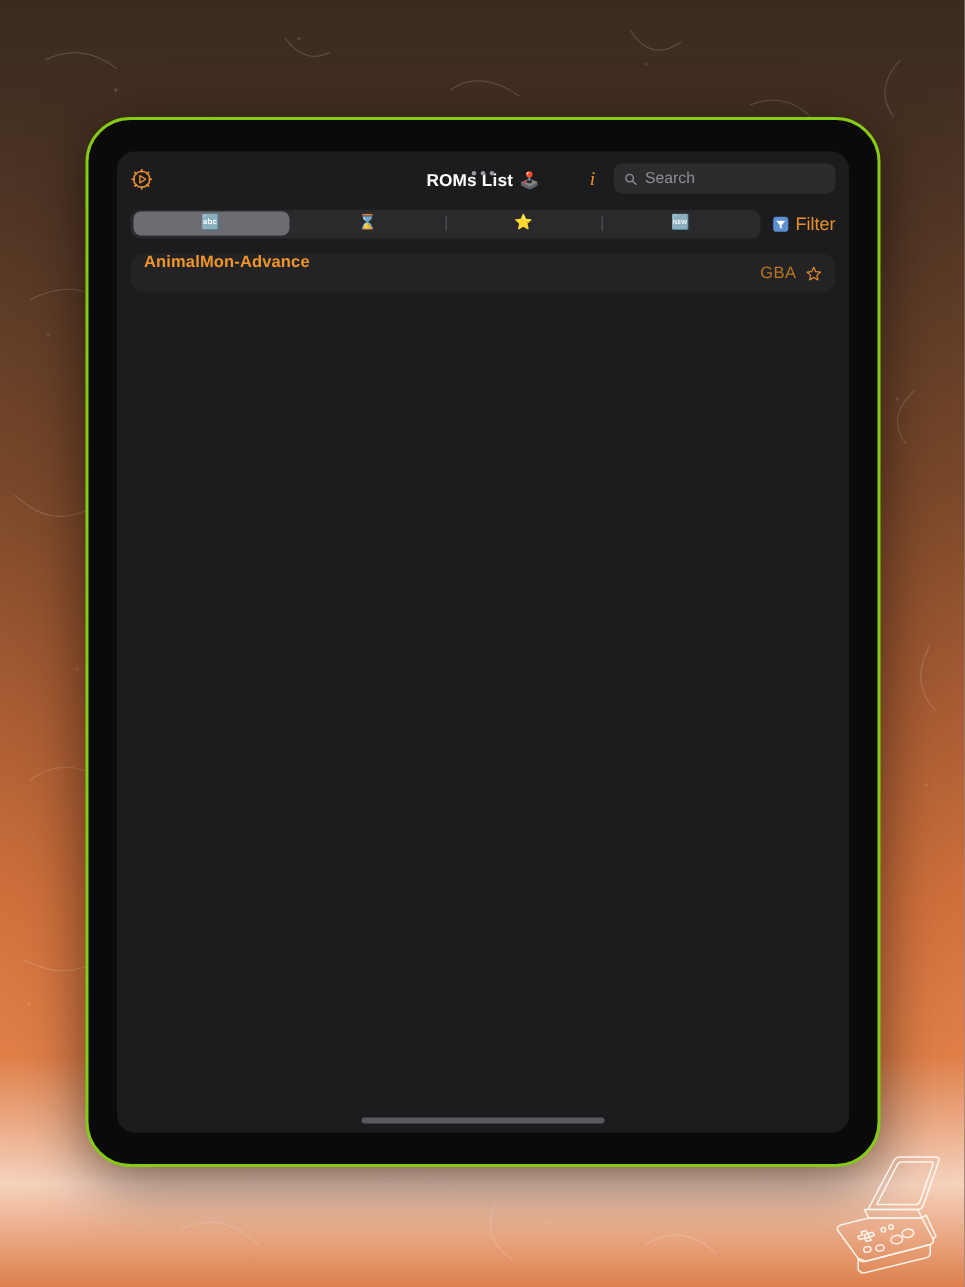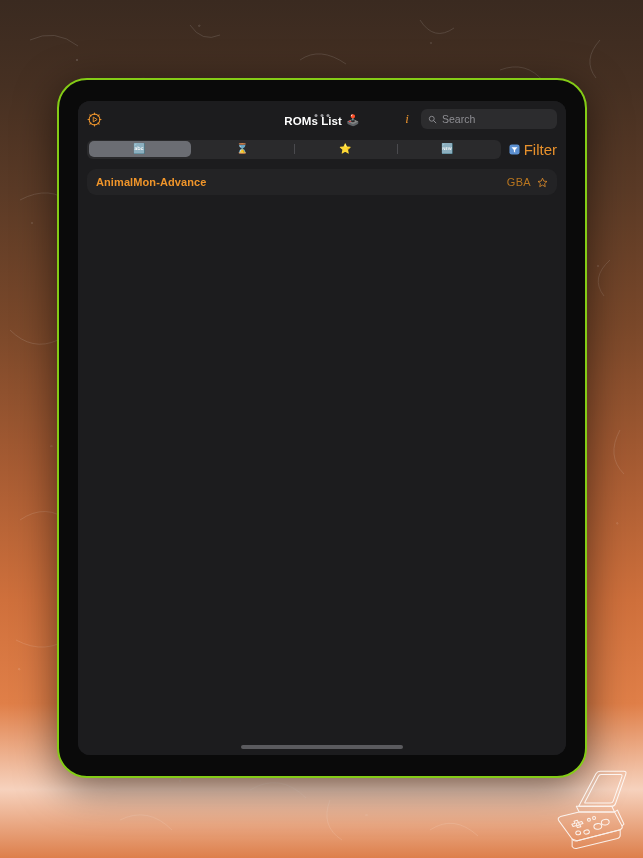--- a/index.html
+++ b/index.html
@@ -88,21 +88,21 @@
   .nav-right {
     margin-left: auto; display: flex; align-items: center; gap: 9px;
     z-index: 2;
   }
   .info-icon {
     color: #e8912c; font-size: 13px; font-style: italic;
     font-family: "Liberation Serif", serif;
     width: 10px; text-align: center; cursor: default;
   }
   .searchbar {
-    width: 136px; height: 20px; border-radius: 6px;
+    width: 148px; height: 20px; border-radius: 6px;
     background: #2c2c2e;
     display: flex; align-items: center; gap: 5px;
     padding: 0 7px;
   }
   .search-glyph { width: 9px; height: 9px; display:block; flex:none; }
   .search-ph { color: #8e8e93; font-size: 10.5px; }
   
   .segrow {
     height: 24px; flex: none;
     display: flex; align-items: center;
@@ -125,30 +125,30 @@
   .seg:not(.selected)::before {
     content: ""; position: absolute; left: 0; top: 3px; bottom: 3px;
     width: 1px; background: #4a4a4e;
   }
   .seg.selected + .seg::before, .seg:first-child::before { display: none; }
   .filter-btn {
     display: flex; align-items: center; gap: 4px;
     flex: none; cursor: default;
   }
   .funnel-icon { width: 11px; height: 11px; display: block; }
-  .filter-label { color: #e8912c; font-size: 15px; }
+  .filter-label { color: #e8912c; font-size: 12px; }
   
   .content {
     flex: 1; background: #1c1c1e; padding: 8px 9px 0 9px; overflow: hidden;
   }
   .rom-list {
     background: #232325; border-radius: 9px; overflow: hidden;
   }
   .rom-row {
-    height: 26px; display: flex; align-items: center;
+    height: 26px; display: flex; 
     padding: 0 9px; position: relative; cursor: default; gap: 31px;
   }
   .rom-row + .rom-row::before {
     content: ""; position: absolute; left: 9px; right: 0; top: 0;
     height: 1px; background: #323236;
   }
   .rom-name {
     color: #f0952a; font-size: 11px; font-weight: bold; letter-spacing: .1px;
   }
   .rom-right { margin-left: auto; display: flex; align-items: center; gap: 6px; }

